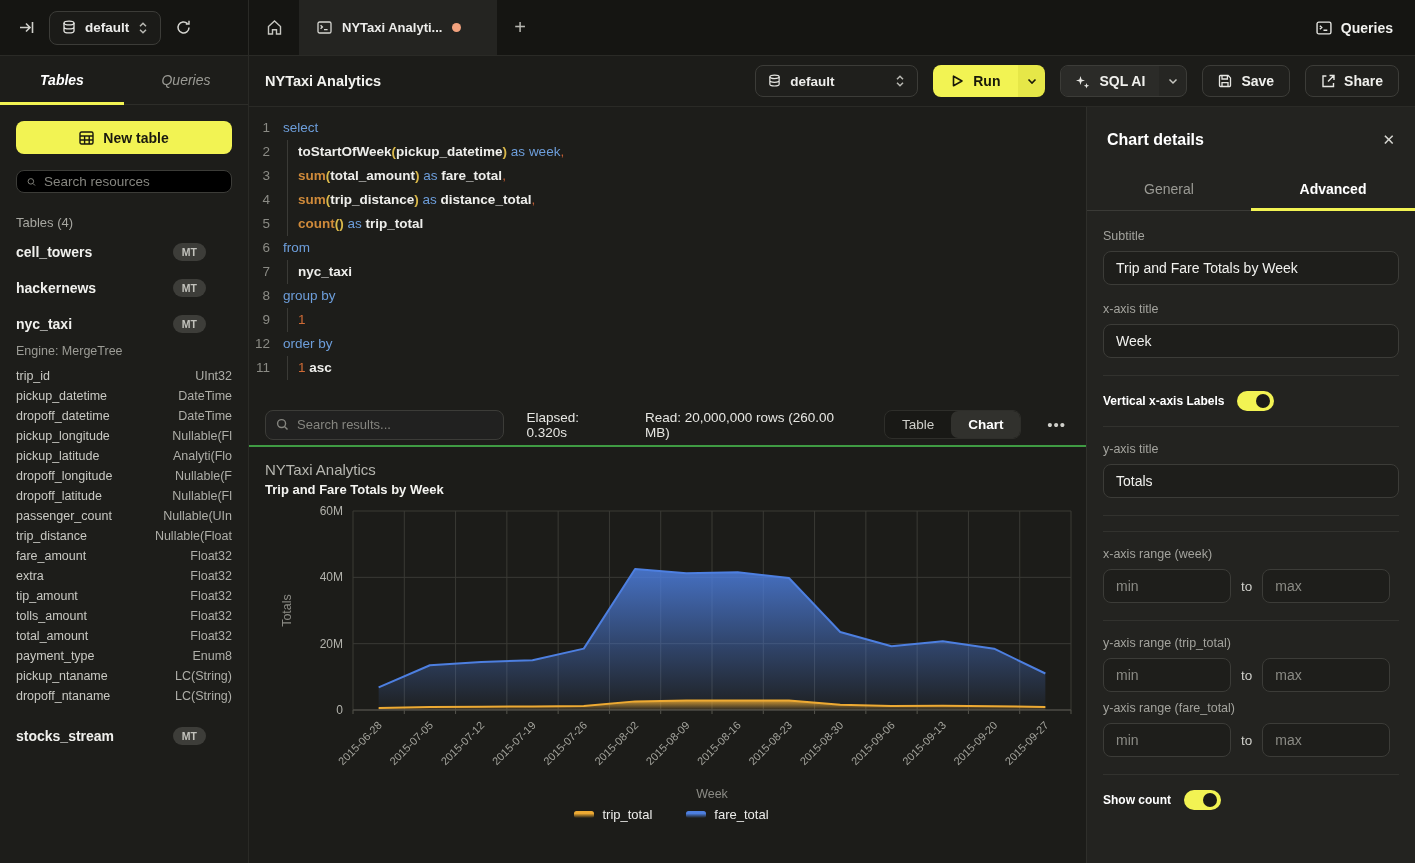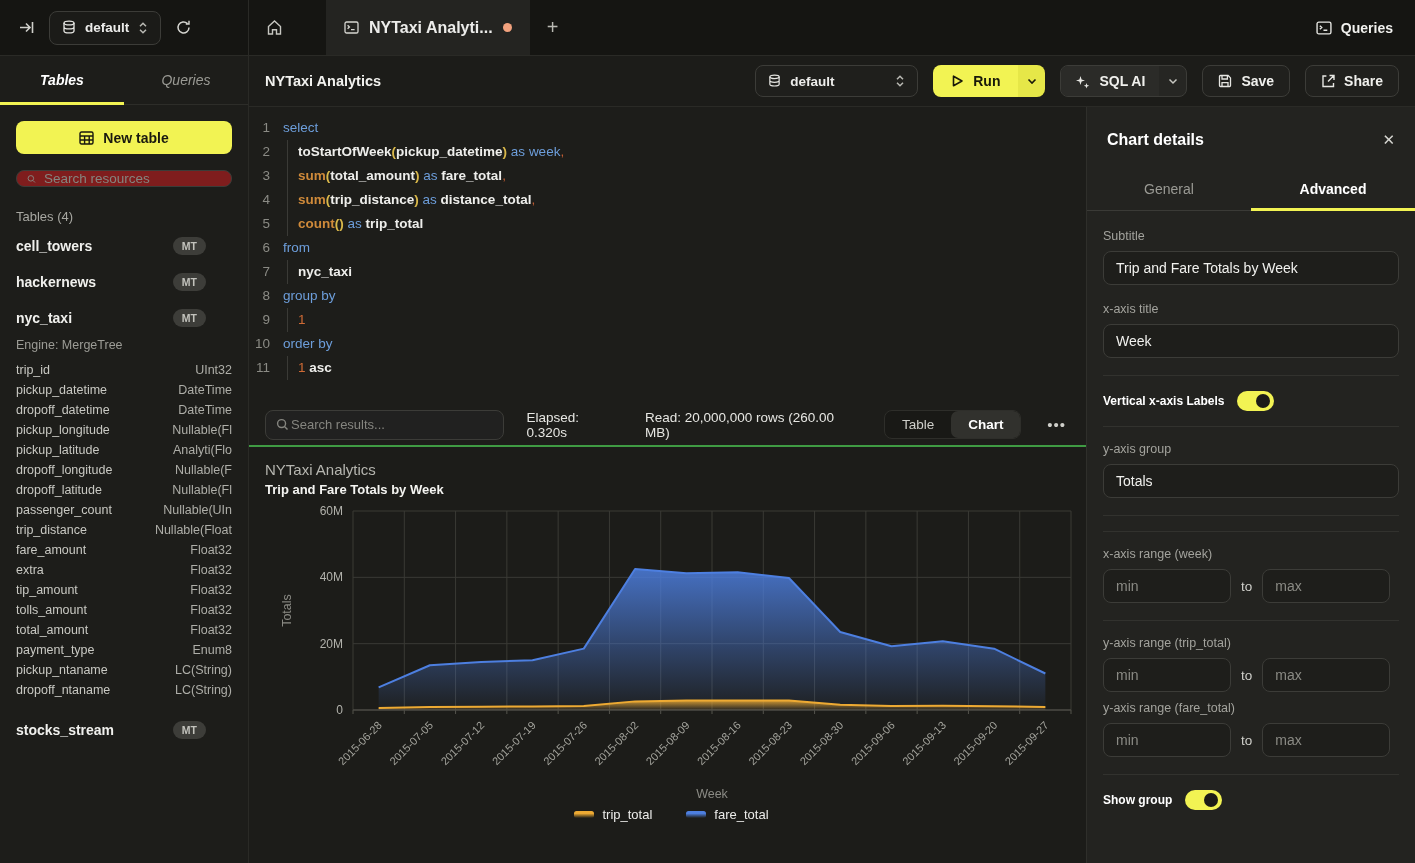--- a/index.html
+++ b/index.html
@@ -11,40 +11,40 @@
   *{box-sizing:border-box;margin:0;padding:0;font-family:"Liberation Sans",sans-serif;}
   html,body{width:1415px;height:863px;overflow:hidden;background:var(--bg-main);color:var(--txt);}
 
   
   .topbar{height:56px;display:flex;align-items:stretch;background:var(--bg-top);border-bottom:1px solid #2a2a26;}
   .topbar-left{width:249px;display:flex;align-items:center;gap:14px;padding:0 18px;border-right:1px solid #2a2a26;}
   .icon-btn{display:flex;align-items:center;justify-content:center;color:#cfcfca;background:none;border:none;cursor:pointer;}
   .db-select{display:flex;align-items:center;gap:9px;height:34px;padding:0 12px;border:1px solid var(--border-lt);border-radius:8px;background:#1b1b18;color:var(--txt);font-size:13.5px;font-weight:600;}
   .tabstrip{flex:1;display:flex;align-items:stretch;}
   .home-btn{width:50px;display:flex;align-items:center;justify-content:center;color:#c7c7c1;}
-  .query-tab{display:flex;align-items:center;gap:10px;padding:0 18px;background:#242421;color:var(--txt);font-size:16px;font-weight:600;min-width:198px;margin-left:27px;}
+  .query-tab{display:flex;align-items:center;gap:10px;padding:0 18px;background:#242421;color:var(--txt);font-size:13px;font-weight:600;min-width:198px;}
   .unsaved-dot{width:9px;height:9px;border-radius:50%;}
   .newtab-btn{width:46px;display:flex;align-items:center;justify-content:center;color:#b9b9b3;font-size:20px;}
   .topbar-right{display:flex;align-items:center;padding:0 22px;}
   .queries-link{display:flex;align-items:center;gap:9px;color:#f1f1ee;font-size:14px;font-weight:600;background:none;border:none;}
 
   
   .shell{display:flex;height:807px;}
   .sidebar{width:249px;background:var(--bg-side);border-right:1px solid #2a2a26;display:flex;flex-direction:column;}
   .workzone{flex:1;display:flex;flex-direction:column;}
 
   
   .side-tabs{display:flex;height:49px;border-bottom:1px solid #2d2d29;flex:none;font-style:italic;}
   .side-tab{flex:1;display:flex;align-items:center;justify-content:center;font-size:14px;position:relative;cursor:pointer;}
   .side-tab.active{color:#fff;font-weight:700;}
   .side-tab.inactive{color:#9a9a94;}
   .side-tab.active::after{content:"";position:absolute;left:0;right:0;bottom:-1px;height:3px;background:var(--yellow);}
   .side-body{flex:1;padding:16px;overflow:hidden;}
   .new-table-btn{width:100%;height:33px;border:none;border-radius:8px;background:var(--yellow);color:#19190f;font-size:14px;font-weight:700;display:flex;align-items:center;justify-content:center;gap:9px;cursor:pointer;}
-  .search-box{margin-top:16px;height:17px;border:1px solid var(--border-lt);border-radius:8px;background:#7f1d1d;display:flex;align-items:center;gap:8px;padding:0 10px;}
+  .search-box{margin-top:16px;height:23px;border:1px solid var(--border-lt);border-radius:8px;background:#000000;display:flex;align-items:center;gap:8px;padding:0 10px;}
   .search-box input{flex:1;background:none;border:none;outline:none;color:var(--txt);font-size:13.5px;}
   .search-box input::placeholder{color:#85857f;}
   .side-section{margin:22px 0 4px;color:#a7a7a1;font-size:13px;}
   .tbl-row{display:flex;align-items:center;justify-content:space-between;padding:9px 0;cursor:pointer;}
   .tbl-name{font-size:14px;font-weight:600;color:#f0f0ed;}
   .badge{background:#3d3d39;color:#c2c2bc;font-size:10.5px;font-weight:700;padding:3px 9px;border-radius:10px;margin-right:26px;}
   .engine-line{font-size:12.5px;color:#9c9c96;padding:2px 0 8px;}
   .col-row{display:flex;justify-content:space-between;font-family:"DejaVu Sans Mono",monospace;font-size:12.5px;line-height:20px;white-space:nowrap;overflow:hidden;}
   .col-name{color:#c9c9c3;}
   .col-type{color:#aeaea8;}
@@ -74,21 +74,21 @@
   .tok.fn{color:#cf8a3a;font-weight:700;}
   .tok.id{color:#eeeeeb;font-weight:700;}
   .tok.par{color:#d9b84a;font-weight:700;}
   .tok.pun{color:#c05c32;}
   .tok.num{color:#cf6a35;}
   .tok.pl{color:#eeeeeb;}
 
   
   .results-bar{height:45px;display:flex;align-items:center;gap:22px;padding:0 16px;position:relative;background:var(--bg-side);}
   .results-bar::after{content:"";position:absolute;left:0;right:0;bottom:0;height:2px;background:var(--green);}
-  .results-search{width:240px;height:30px;border:1px solid var(--border-lt);border-radius:8px;background:#212120;display:flex;align-items:center;gap:2px;padding:0 10px;}
+  .results-search{width:240px;height:30px;border:1px solid var(--border-lt);border-radius:8px;background:#212120;display:flex;align-items:center;gap:8px;padding:0 10px;}
   .results-search input{flex:1;background:none;border:none;outline:none;color:var(--txt);font-size:13px;}
   .results-search input::placeholder{color:#85857f;}
   .stat{font-size:13.5px;color:#e6e6e2;}
   .seg-ctl{margin-left:auto;display:flex;background:#191916;border:1px solid #2e2e2a;border-radius:8px;overflow:hidden;}
   .seg{padding:6px 17px;font-size:13.5px;color:#cfcfca;cursor:pointer;}
   .seg.active{background:#31312d;color:#fff;font-weight:700;border-radius:7px;}
   .more-dots{color:#cfcfca;font-size:15px;letter-spacing:1px;padding:0 4px;cursor:pointer;}
 
   
   .chart-area{flex:1;background:var(--bg-main);padding:14px 0 0 16px;overflow:hidden;}
@@ -386,21 +386,21 @@
             </div>
             <div class="code-line">
               <span class="ln">8</span>
               <span class="code"><span class="tok kw">group by</span></span>
             </div>
             <div class="code-line">
               <span class="ln">9</span>
               <span class="code"><span class="guide"></span><span class="tok pl">    </span><span class="tok num">1</span></span>
             </div>
             <div class="code-line">
-              <span class="ln">10</span>
+              <span class="ln">12</span>
               <span class="code"><span class="tok kw">order by</span></span>
             </div>
             <div class="code-line">
               <span class="ln">11</span>
               <span class="code"><span class="guide"></span><span class="tok pl">    </span><span class="tok num">1</span><span class="tok pl"> </span><span class="tok id">asc</span></span>
             </div>
           </div>
 
         <div class="results-bar">
           <div class="results-search">
@@ -526,21 +526,21 @@
           </div>
           <hr class="sep">
           <div class="toggle-row">
             <span>Vertical x-axis Labels</span>
             <span class="toggle on">
                 <span class="knob"></span>
               </span>
           </div>
           <hr class="sep">
           <div class="fld-group">
-            <div class="fld-label">y-axis group</div>
+            <div class="fld-label">y-axis title</div>
             <input class="fld-input" value="Totals" style="">
           </div>
           <hr class="sep">
           <hr class="sep">
           <div class="fld-group">
             <div class="fld-label">x-axis range (week)</div>
             <div class="range-row">
               <input class="fld-input" placeholder="min" style="">
               <span class="to-label">to</span>
               <input class="fld-input" placeholder="max" style="">
@@ -558,21 +558,21 @@
           <div class="fld-group">
             <div class="fld-label">y-axis range (fare_total)</div>
             <div class="range-row">
               <input class="fld-input" placeholder="min" style="">
               <span class="to-label">to</span>
               <input class="fld-input" placeholder="max" style="">
             </div>
           </div>
           <hr class="sep">
           <div class="toggle-row">
-            <span>Show group</span>
+            <span>Show count</span>
             <span class="toggle on">
                 <span class="knob"></span>
               </span>
           </div>
         </div>
       </aside>
     </div>
   </div>
 </div>
 

